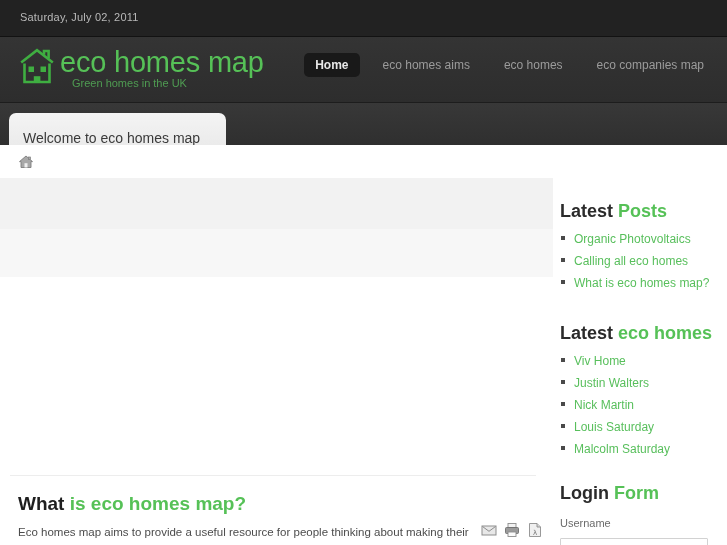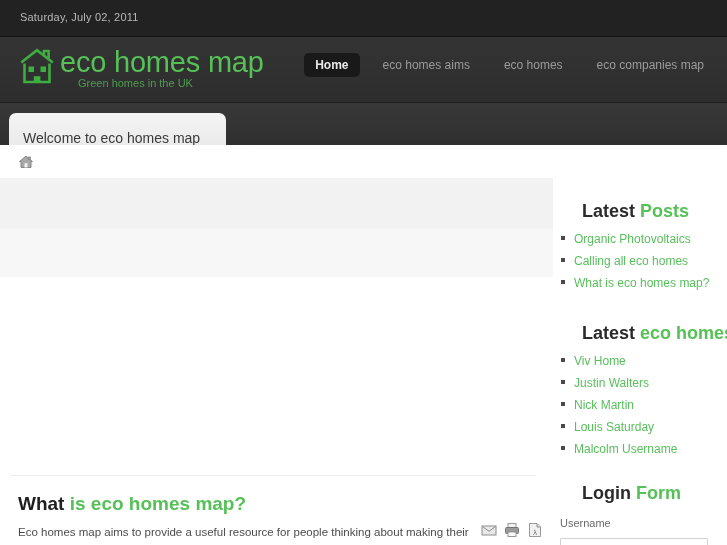--- a/index.html
+++ b/index.html
@@ -72,21 +72,21 @@
     color: #56c157;
     font-weight: normal;
     letter-spacing: -0.2px;
     white-space: nowrap;
   }
   .logo-tagline {
     font-size: 11px;
     line-height: 13px;
     color: #4f9c52;
     margin-top: -1px;
-    margin-left: 18px;
+    margin-left: 12px;
     white-space: nowrap;
   }
 
   
   .mainnav {
     position: absolute;
     right: 12px;
     top: 16px;
     display: flex;
     align-items: center;
@@ -176,21 +176,20 @@
     height: 367px;
     background: #ffffff;
   }
   .module { margin-bottom: 0; }
   .module-title {
     font-size: 18px;
     font-weight: bold;
     color: #2b2b2b;
     line-height: 22px;
     white-space: nowrap;
-    margin-left: 22px;
   }
   .module-title .accent { color: #56c157; font-weight: bold; }
 
   ul.modlist { list-style: none; margin-top: 9px; }
   ul.modlist li {
     position: relative;
     padding-left: 14px;
     margin-bottom: 7px;
     line-height: 14px;
   }
@@ -356,21 +355,21 @@
     <div class="module mod-homes">
       <div class="module-title">
         <span>Latest</span>
         <span class="accent">eco homes</span>
       </div>
       <ul class="modlist">
         <li><a>Viv Home</a></li>
         <li><a>Justin Walters</a></li>
         <li><a>Nick Martin</a></li>
         <li><a>Louis Saturday</a></li>
-        <li><a>Malcolm Username</a></li>
+        <li><a>Malcolm Saturday</a></li>
       </ul>
     </div>
 
     <div class="module mod-login">
       <div class="module-title">
         <span>Login</span>
         <span class="accent">Form</span>
       </div>
       <label class="field-label">Username</label>
       <input class="text-input" type="text" placeholder="" style="">

